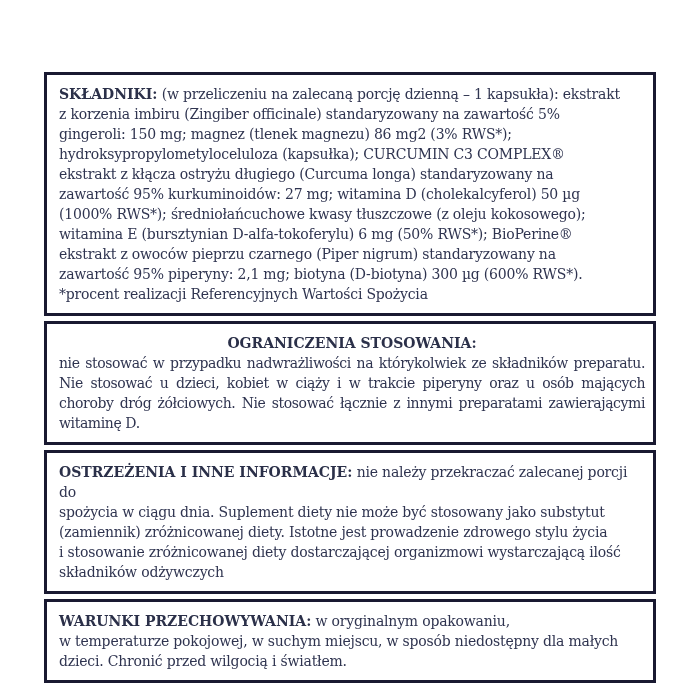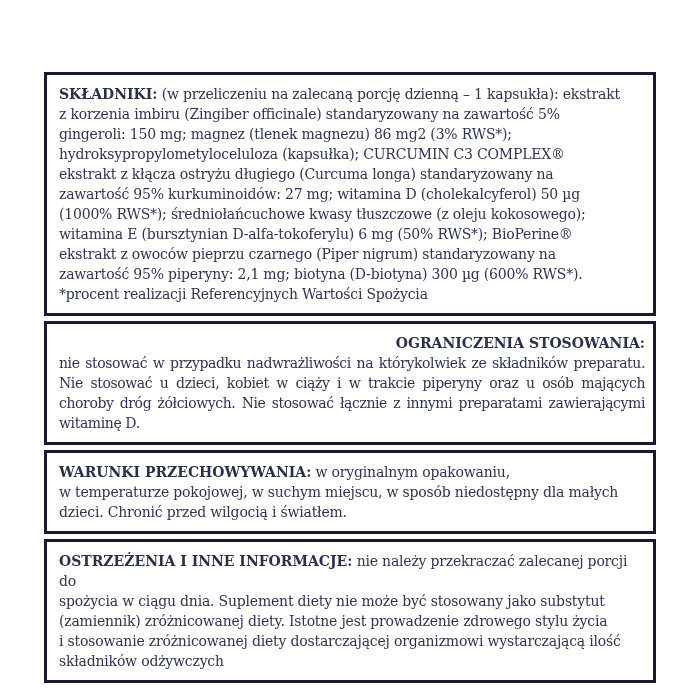--- a/index.html
+++ b/index.html
@@ -44,21 +44,21 @@
     letter-spacing: 0;
   }
   
   .txt.justify {
     white-space: normal;
     text-align: justify;
     letter-spacing: -0.4px;
   }
   .txt.justify strong {
     display: block;
-    text-align: right;
+    text-align: center;
   }
 </style>
 </head>
 <body>
 
 <main class="label-panel">
 
   <section class="box">
     <p class="txt"><strong>SKŁADNIKI:</strong><span> (w przeliczeniu na zalecaną porcję dzienną – 1 kapsukła): ekstrakt
 z korzenia imbiru (Zingiber officinale) standaryzowany na zawartość 5%
@@ -71,26 +71,26 @@
 ekstrakt z owoców pieprzu czarnego (Piper nigrum) standaryzowany na
 zawartość 95% piperyny: 2,1 mg; biotyna (D-biotyna) 300 µg (600% RWS*).
 *procent realizacji Referencyjnych Wartości Spożycia</span></p>
   </section>
 
   <section class="box">
     <p class="txt justify"><strong>OGRANICZENIA STOSOWANIA:</strong><span>nie stosować w przypadku nadwrażliwości na którykolwiek ze składników preparatu. Nie stosować u dzieci, kobiet w ciąży i w trakcie piperyny oraz u osób mających choroby dróg żółciowych. Nie stosować łącznie z innymi preparatami zawierającymi witaminę D.</span></p>
   </section>
 
   <section class="box">
-    <p class="txt"><strong>WARUNKI PRZECHOWYWANIA:</strong><span> w oryginalnym opakowaniu,
-w temperaturze pokojowej, w suchym miejscu, w sposób niedostępny dla małych
-dzieci. Chronić przed wilgocią i światłem.</span></p>
-  </section>
-
-  <section class="box">
     <p class="txt"><strong>OSTRZEŻENIA I INNE INFORMACJE:</strong><span> nie należy przekraczać zalecanej porcji do
 spożycia w ciągu dnia. Suplement diety nie może być stosowany jako substytut
 (zamiennik) zróżnicowanej diety. Istotne jest prowadzenie zdrowego stylu życia
 i stosowanie zróżnicowanej diety dostarczającej organizmowi wystarczającą ilość
 składników odżywczych</span></p>
   </section>
 
+  <section class="box">
+    <p class="txt"><strong>WARUNKI PRZECHOWYWANIA:</strong><span> w oryginalnym opakowaniu,
+w temperaturze pokojowej, w suchym miejscu, w sposób niedostępny dla małych
+dzieci. Chronić przed wilgocią i światłem.</span></p>
+  </section>
+
 </main>
 
 </body></html>

